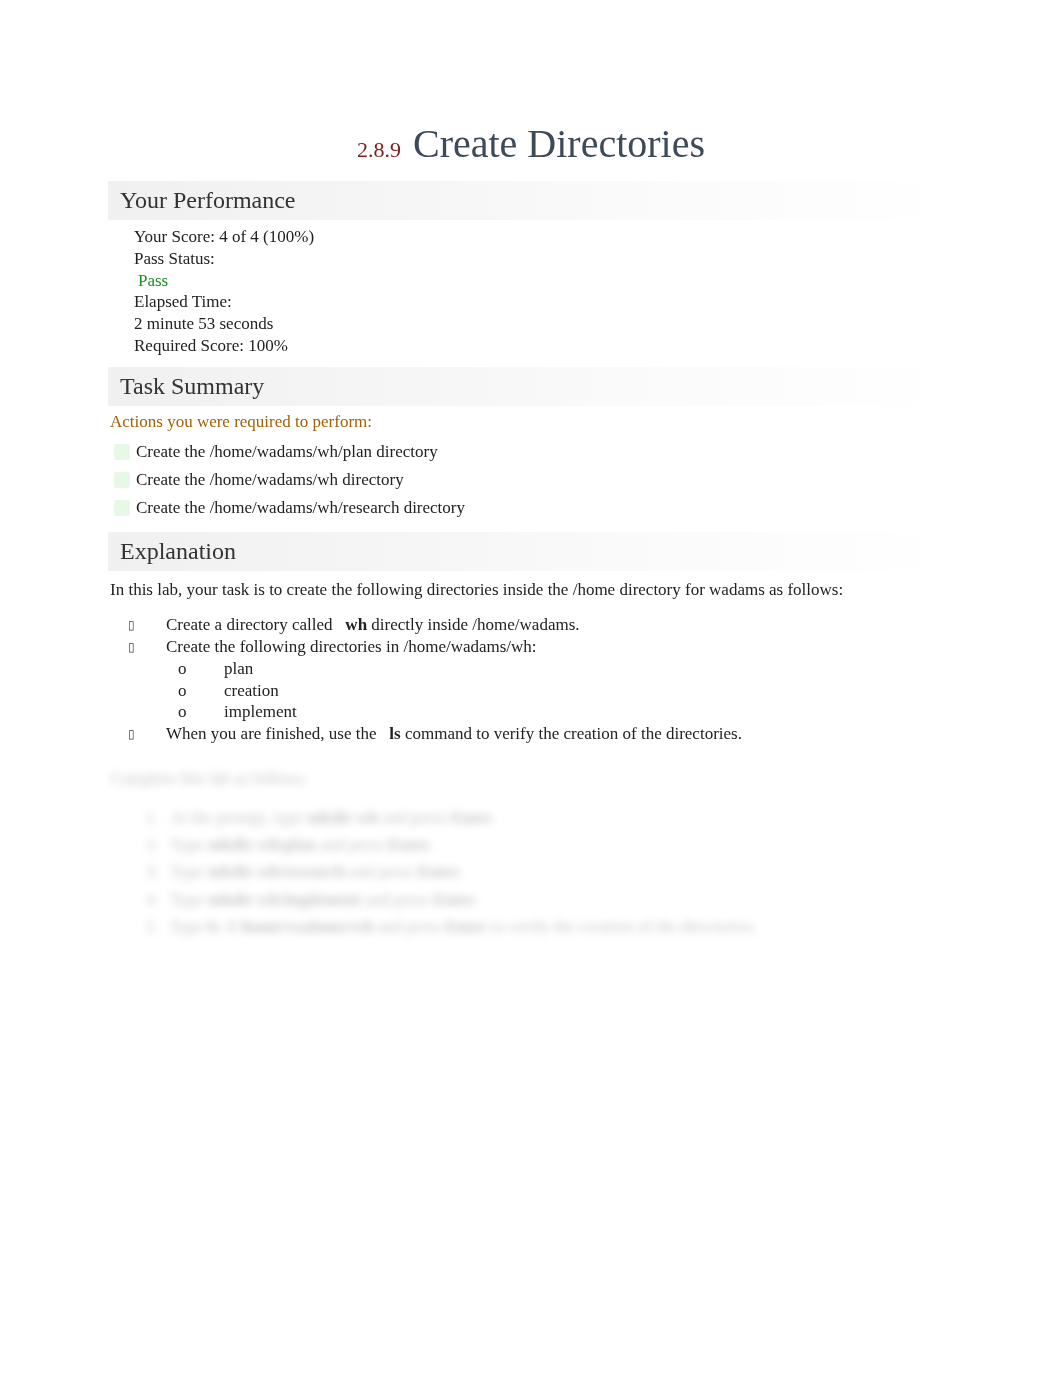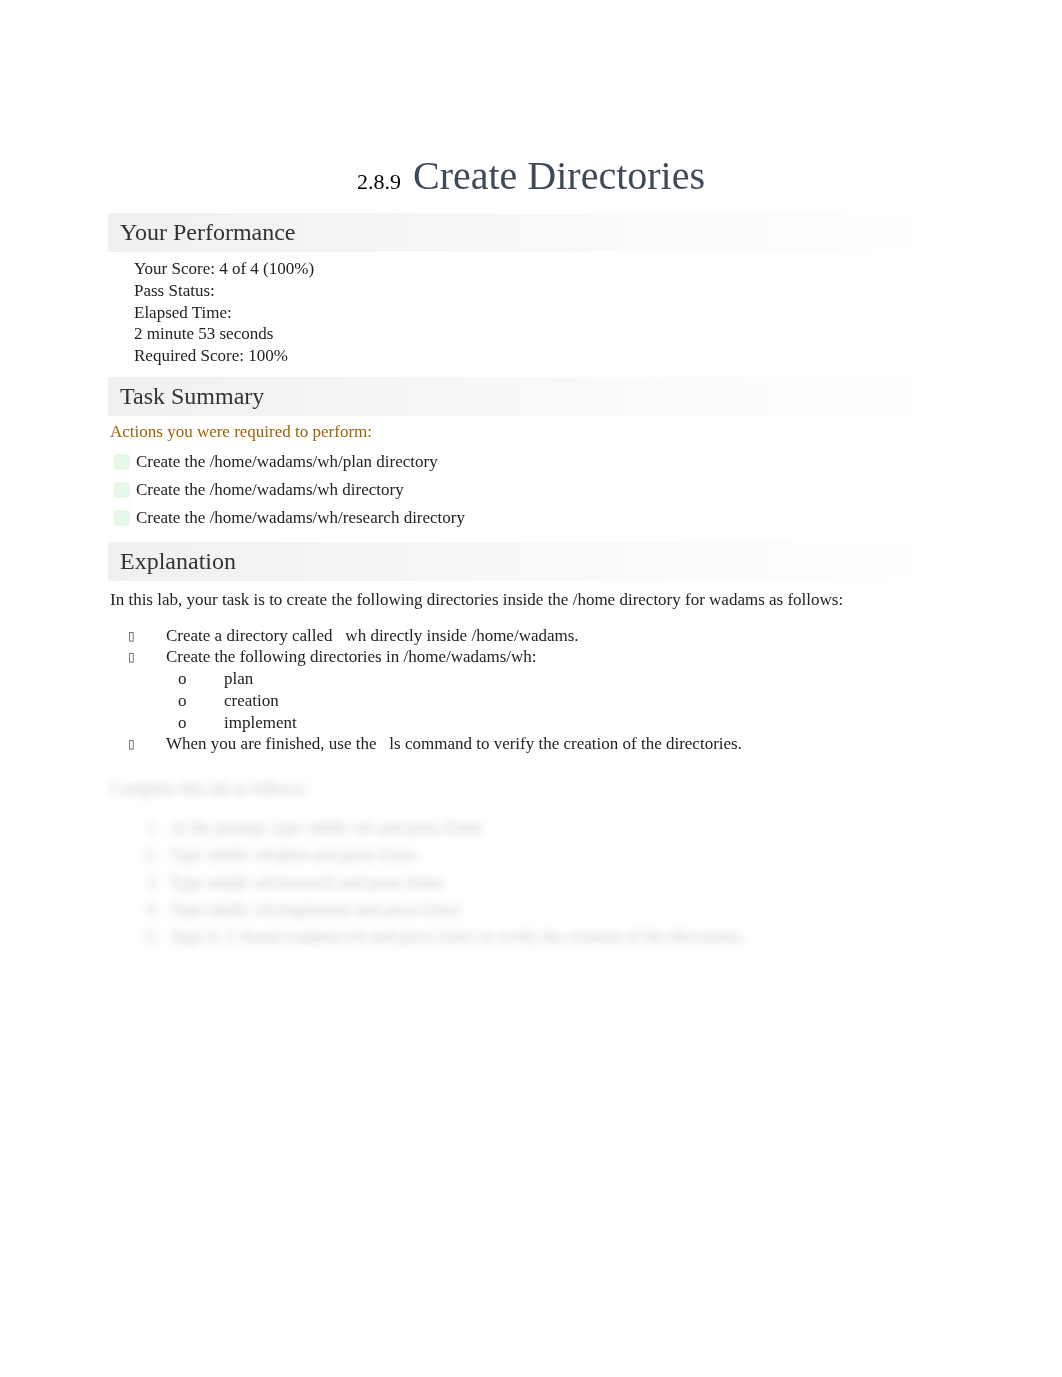--- a/index.html
+++ b/index.html
@@ -14,31 +14,30 @@
     .page {
       padding: 70px 108px 40px 108px;
     }
     .title-row {
       text-align: center;
       margin-top: 50px;
       margin-bottom: 14px;
     }
     .title-small {
       font-size: 22px;
-      color: #000000;
+      color: #7f1d1d;
       display: inline-block;
       vertical-align: baseline;
       margin-right: 8px;
     }
     .title-main {
       font-size: 40px;
       color: #3d4a5a;
       display: inline-block;
       vertical-align: baseline;
-      margin-top: 32px;
     }
     .section-header {
       background: linear-gradient(to right, #f0f0f0, #fafafa 60%, #ffffff);
       padding: 6px 10px 6px 12px;
       font-size: 24px;
       color: #333;
       margin-top: 0;
       border-radius: 2px;
     }
     .perf-body {
@@ -107,21 +106,21 @@
       align-items: flex-start;
       padding: 0 0 0 68px;
       font-size: 17px;
       line-height: 1.28;
     }
     .sub-marker {
       width: 10px;
       margin-right: 36px;
       flex-shrink: 0;
     }
-    .bold { font-weight: normal; }
+    .bold { font-weight: bold; }
     .hidden-block {
       position: relative;
       margin-top: 20px;
       font-size: 17px;
       line-height: 1.6;
       color: #222;
     }
     .hidden-block .content-layer {
       position: relative;
       z-index: 1;
@@ -148,20 +147,21 @@
 
   <div class="title-row">
     <span class="title-small">2.8.9</span>
     <span class="title-main">Create Directories</span>
   </div>
 
   <div class="section-header">Your Performance</div>
   <div class="perf-body">
     <div>Your Score: 4 of 4 (100%)</div>
     <div>Pass Status:</div>
+    <div class="pass-text">Pass</div>
     <div>Elapsed Time:</div>
     <div>2 minute 53 seconds</div>
     <div>Required Score: 100%</div>
   </div>
 
   <div class="section-header">Task Summary</div>
   <div class="task-intro">Actions you were required to perform:</div>
   <div class="task-list">
     <div class="task-item">
       <span class="check-icon"></span>

